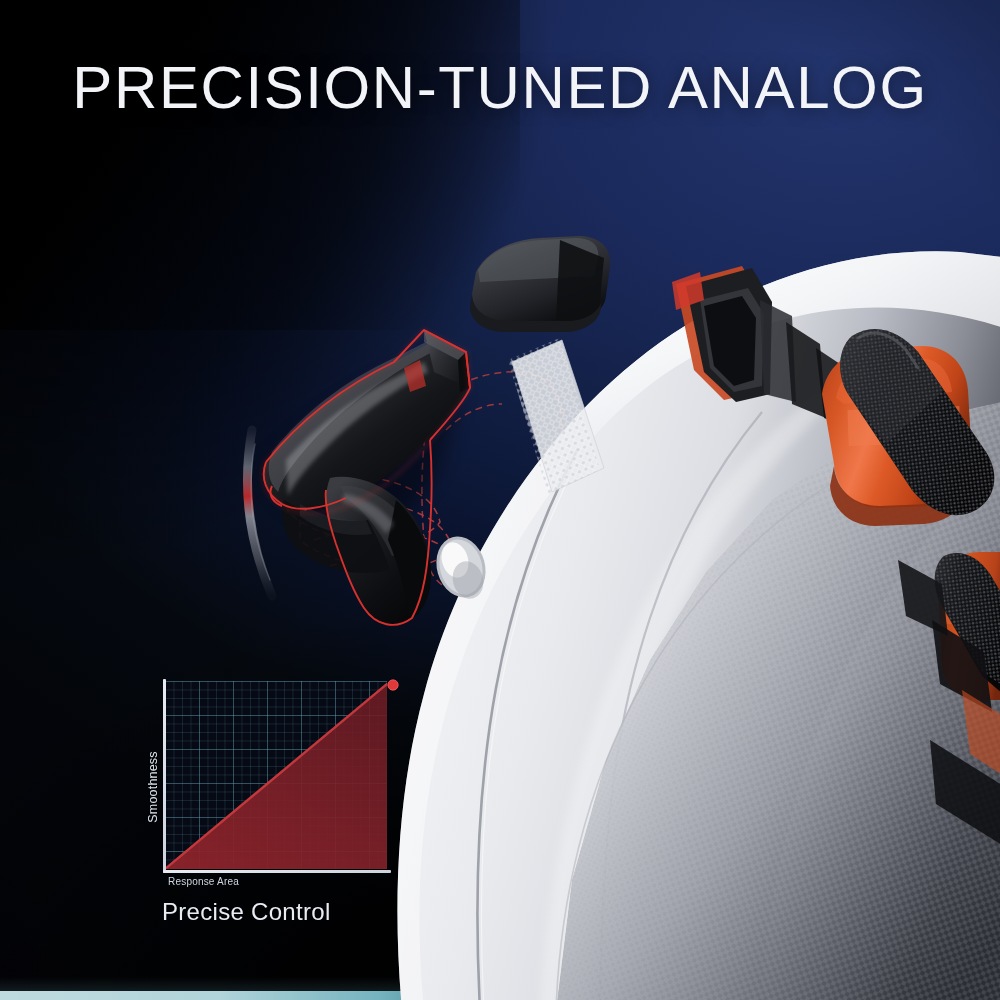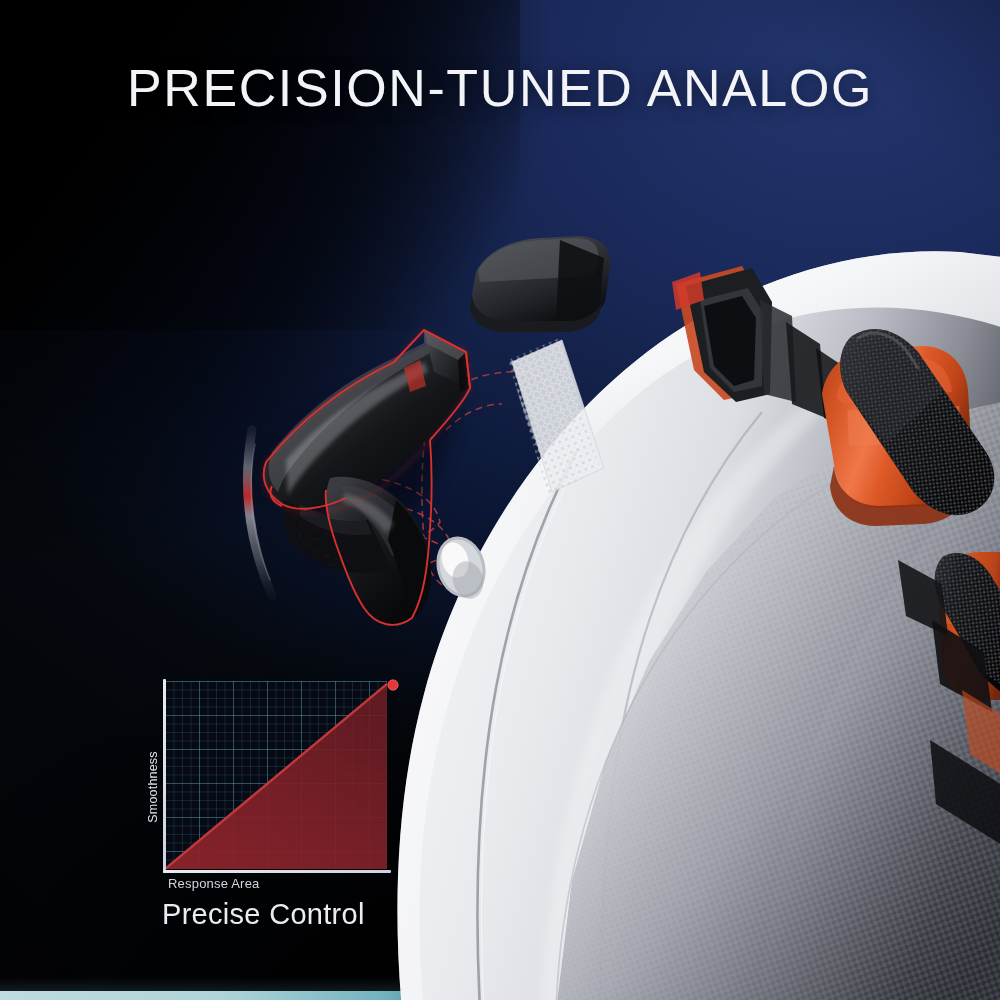--- a/index.html
+++ b/index.html
@@ -44,21 +44,21 @@
   .bottom-strip-fade{
     position:absolute; left:0; bottom:9px; width:1000px; height:14px;
     background:linear-gradient(180deg, rgba(0,0,0,0) 0%, rgba(120,190,205,.13) 100%);
   }
 
   
   .headline{
     position:absolute; left:0; top:62px; width:1000px;
     text-align:center;
     color:#f2f4f8;
-    font-size:52px; line-height:52px;
+    font-size:60px; line-height:52px;
     font-weight:400;
     letter-spacing:1.6px;
     text-shadow:0 2px 16px rgba(0,0,0,.55);
     z-index:40;
   }
   .headline .l2{ display:block; }
 
   
   #controller{ position:absolute; left:0; top:0; width:1000px; height:1000px; z-index:20; }
 
@@ -92,27 +92,27 @@
   }
   .ylabel{
     position:absolute; left:-22px; top:120px; width:110px;
     transform:rotate(-90deg); transform-origin:center center;
     text-align:center;
     color:#dfe4ec; font-size:12.5px; letter-spacing:.2px;
     white-space:nowrap;
   }
   .xlabel{
     position:absolute; left:48px; top:216px;
-    color:#cfd6e0; font-size:13px; letter-spacing:.2px;
+    color:#cfd6e0; font-size:10px; letter-spacing:.2px;
     white-space:nowrap;
   }
   .chart-caption{
     position:absolute; left:0; top:238px; width:300px;
     text-align:left; padding-left:42px;
-    color:#e9edf3; font-size:29px; letter-spacing:.3px;
+    color:#e9edf3; font-size:24px; letter-spacing:.3px;
     white-space:nowrap;
   }
 </style>
 </head>
 <body>
 
 <div id="stage">
 
   <div class="bg-base"></div>
   <div class="bg-blue-glow"></div>

